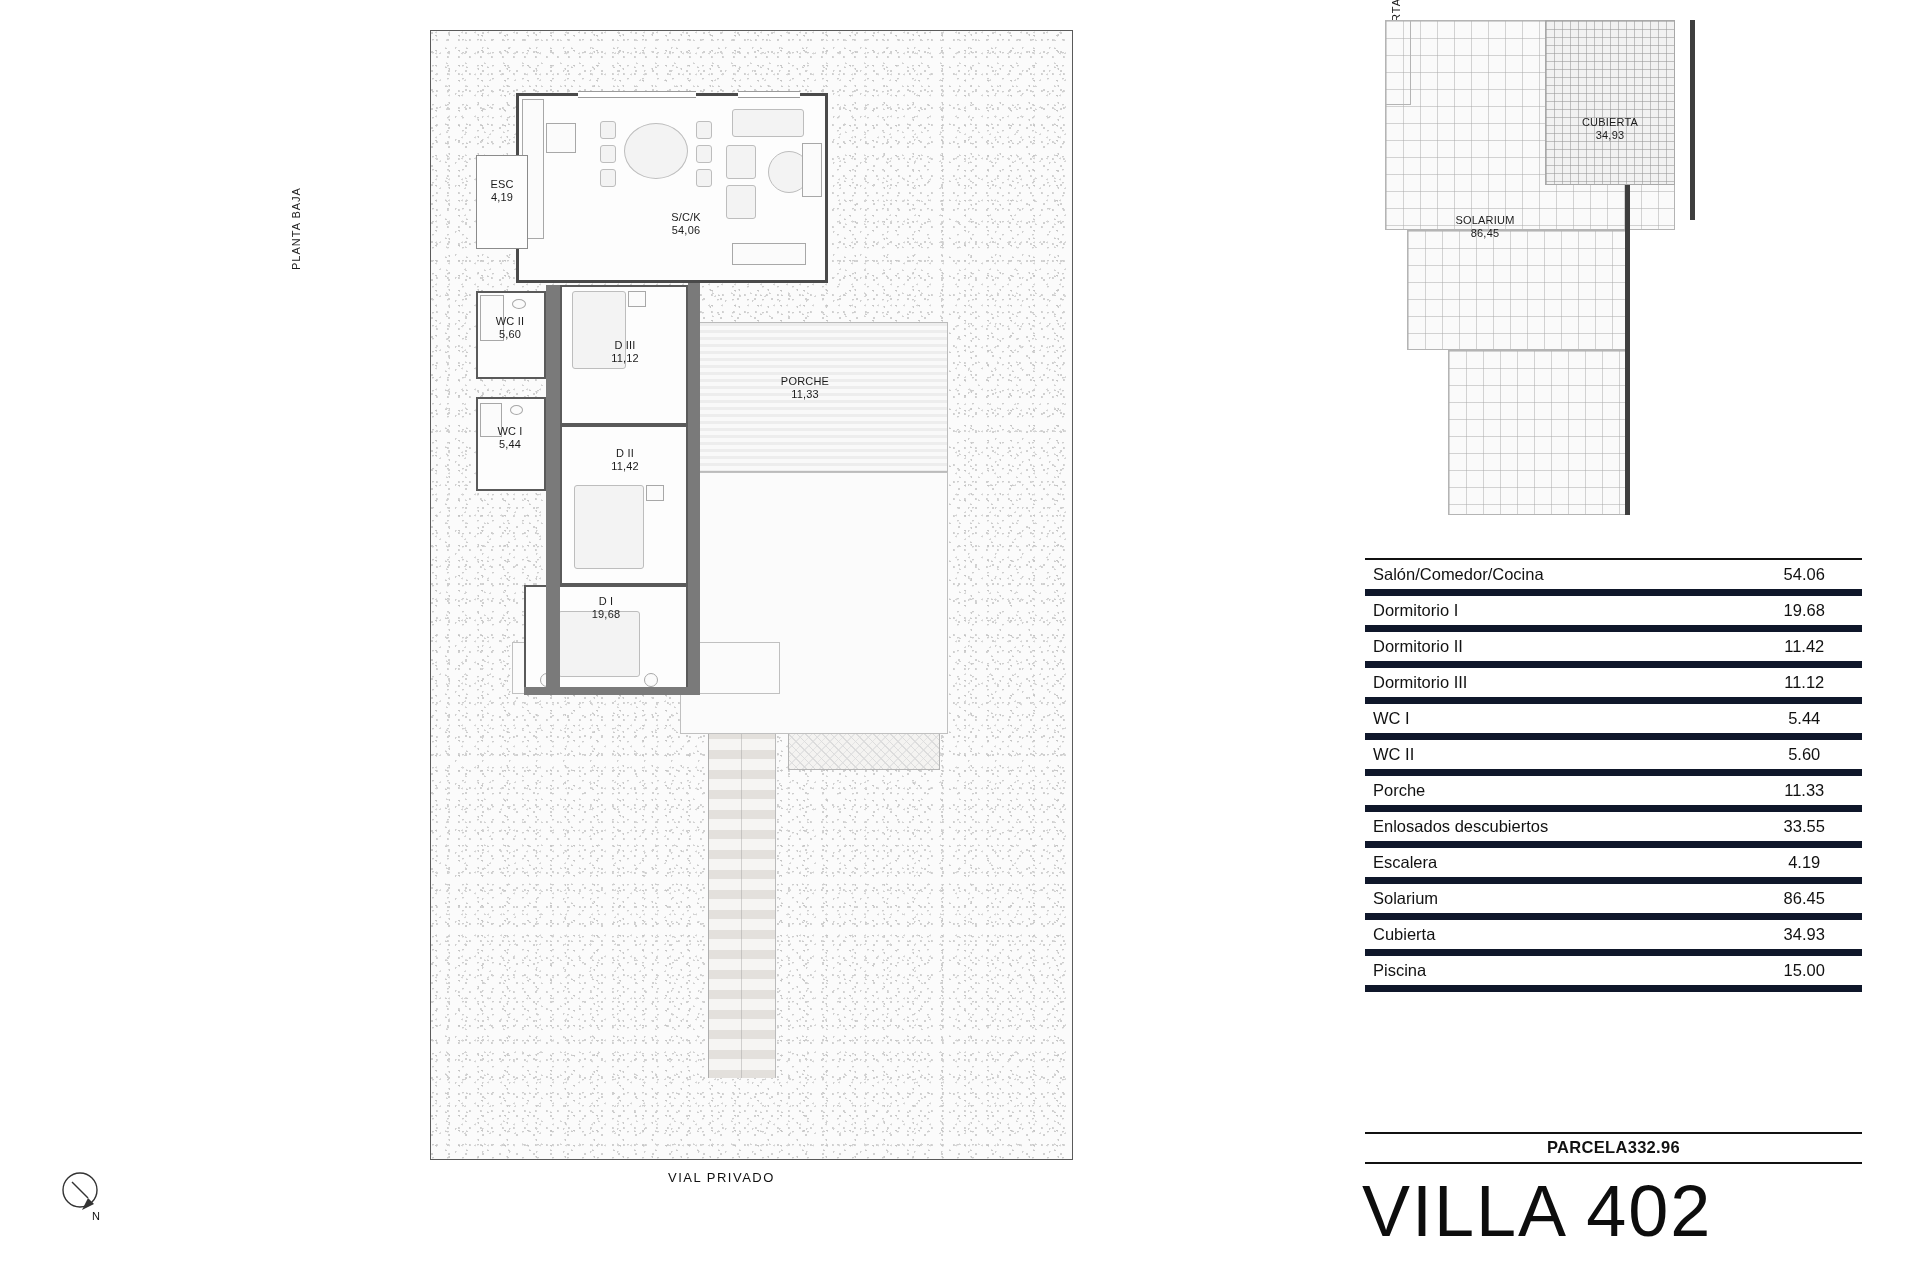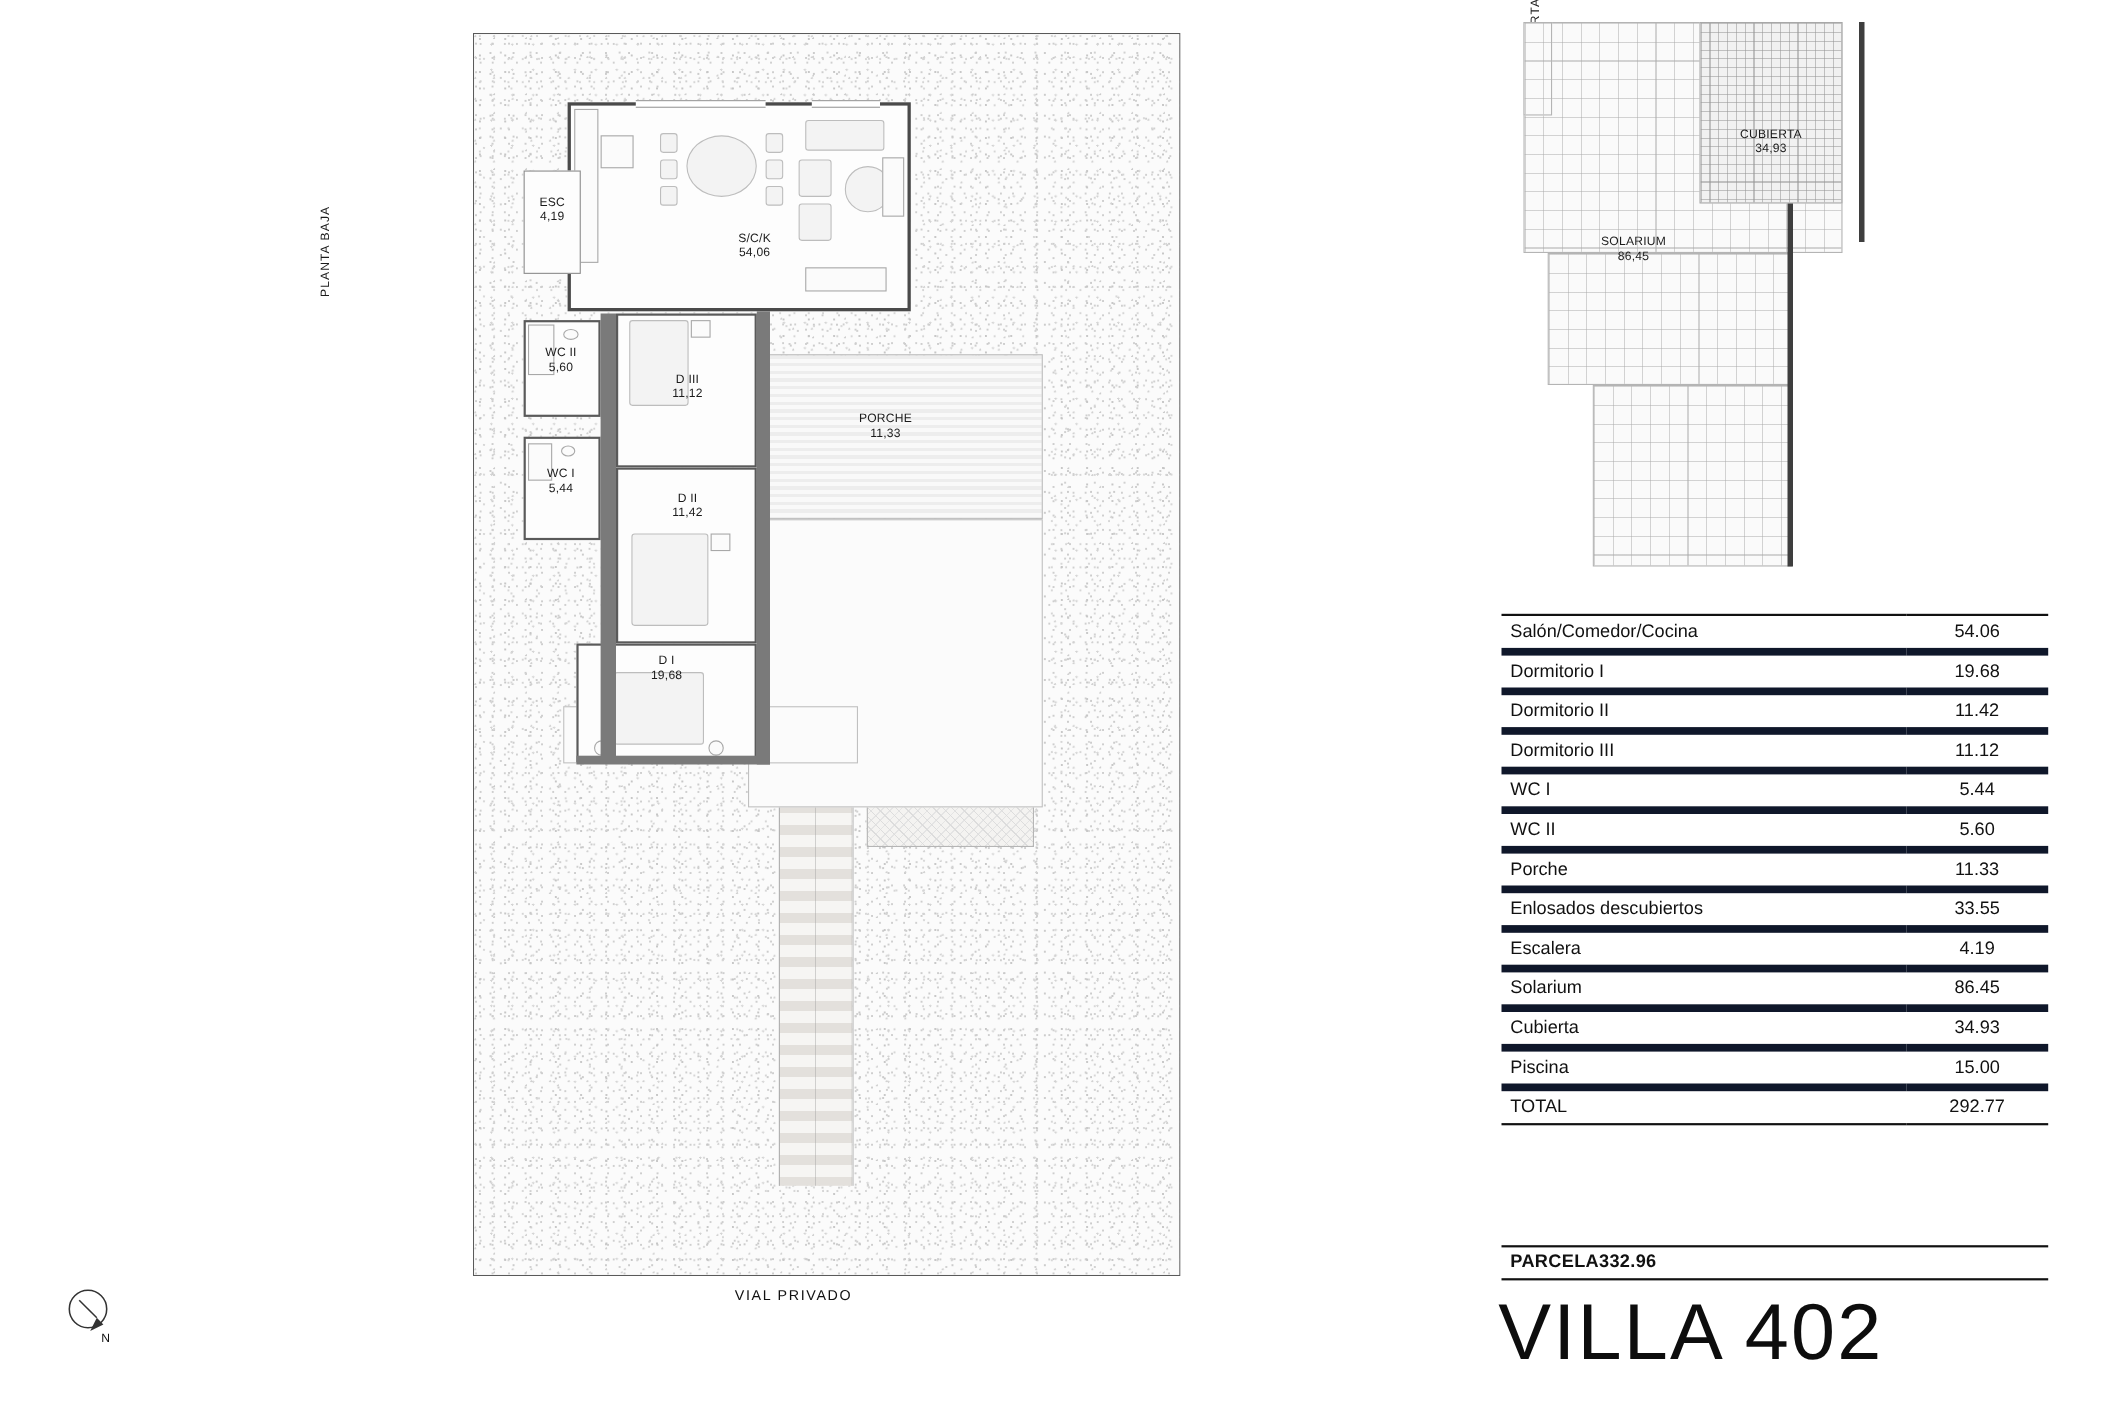--- a/index.html
+++ b/index.html
@@ -225,21 +225,21 @@
   .cap-sup { vertical-align: super; font-size: 11px; }
 
   .parcela {
     position: absolute;
     left: 1365px;
     top: 1132px;
     width: 497px;
     border-top: 2px solid #111;
     border-bottom: 2px solid #111;
     display: flex;
-    justify-content: flex-start;
+    justify-content: center;
     align-items: center;
     padding: 4px 8px 5px 8px;
     box-sizing: border-box;
     font-weight: bold;
     font-size: 16.5px;
     letter-spacing: .3px;
   }
   .villa-title {
     position: absolute;
     left: 1362px;
@@ -445,24 +445,20 @@
           <td class="val">86.45</td>
         </tr>
         <tr>
           <td>Cubierta</td>
           <td class="val">34.93</td>
         </tr>
         <tr>
           <td>Piscina</td>
           <td class="val">15.00</td>
         </tr>
-        <tr class="total">
-          <td>TOTAL</td>
-          <td class="val">292.77</td>
-        </tr>
       </tbody>
     </table>
   </div>
 
   <div class="parcela">
     <span>PARCELA</span>
     <span>332.96</span>
   </div>
 
   <div class="villa-title">VILLA 402</div>

